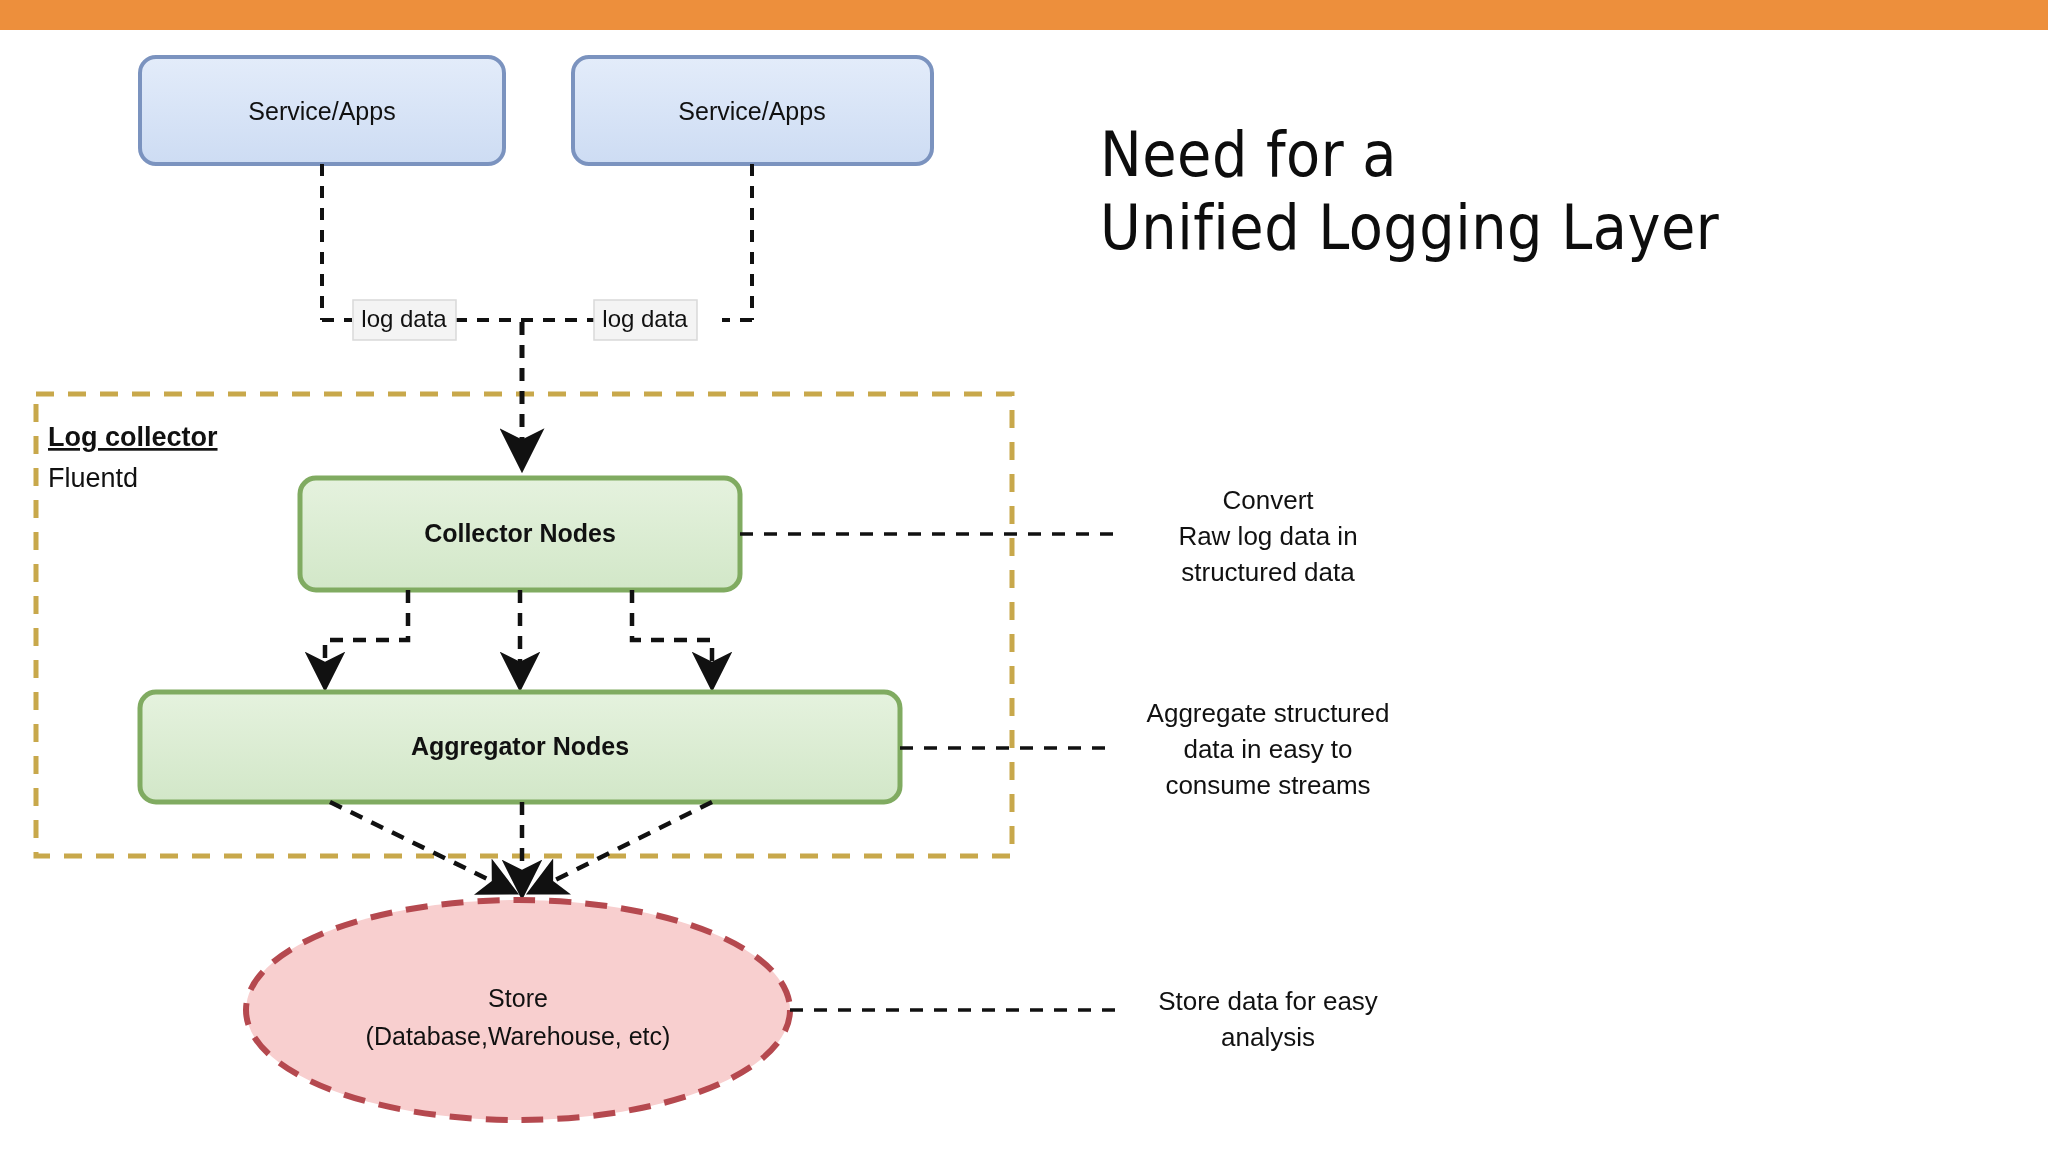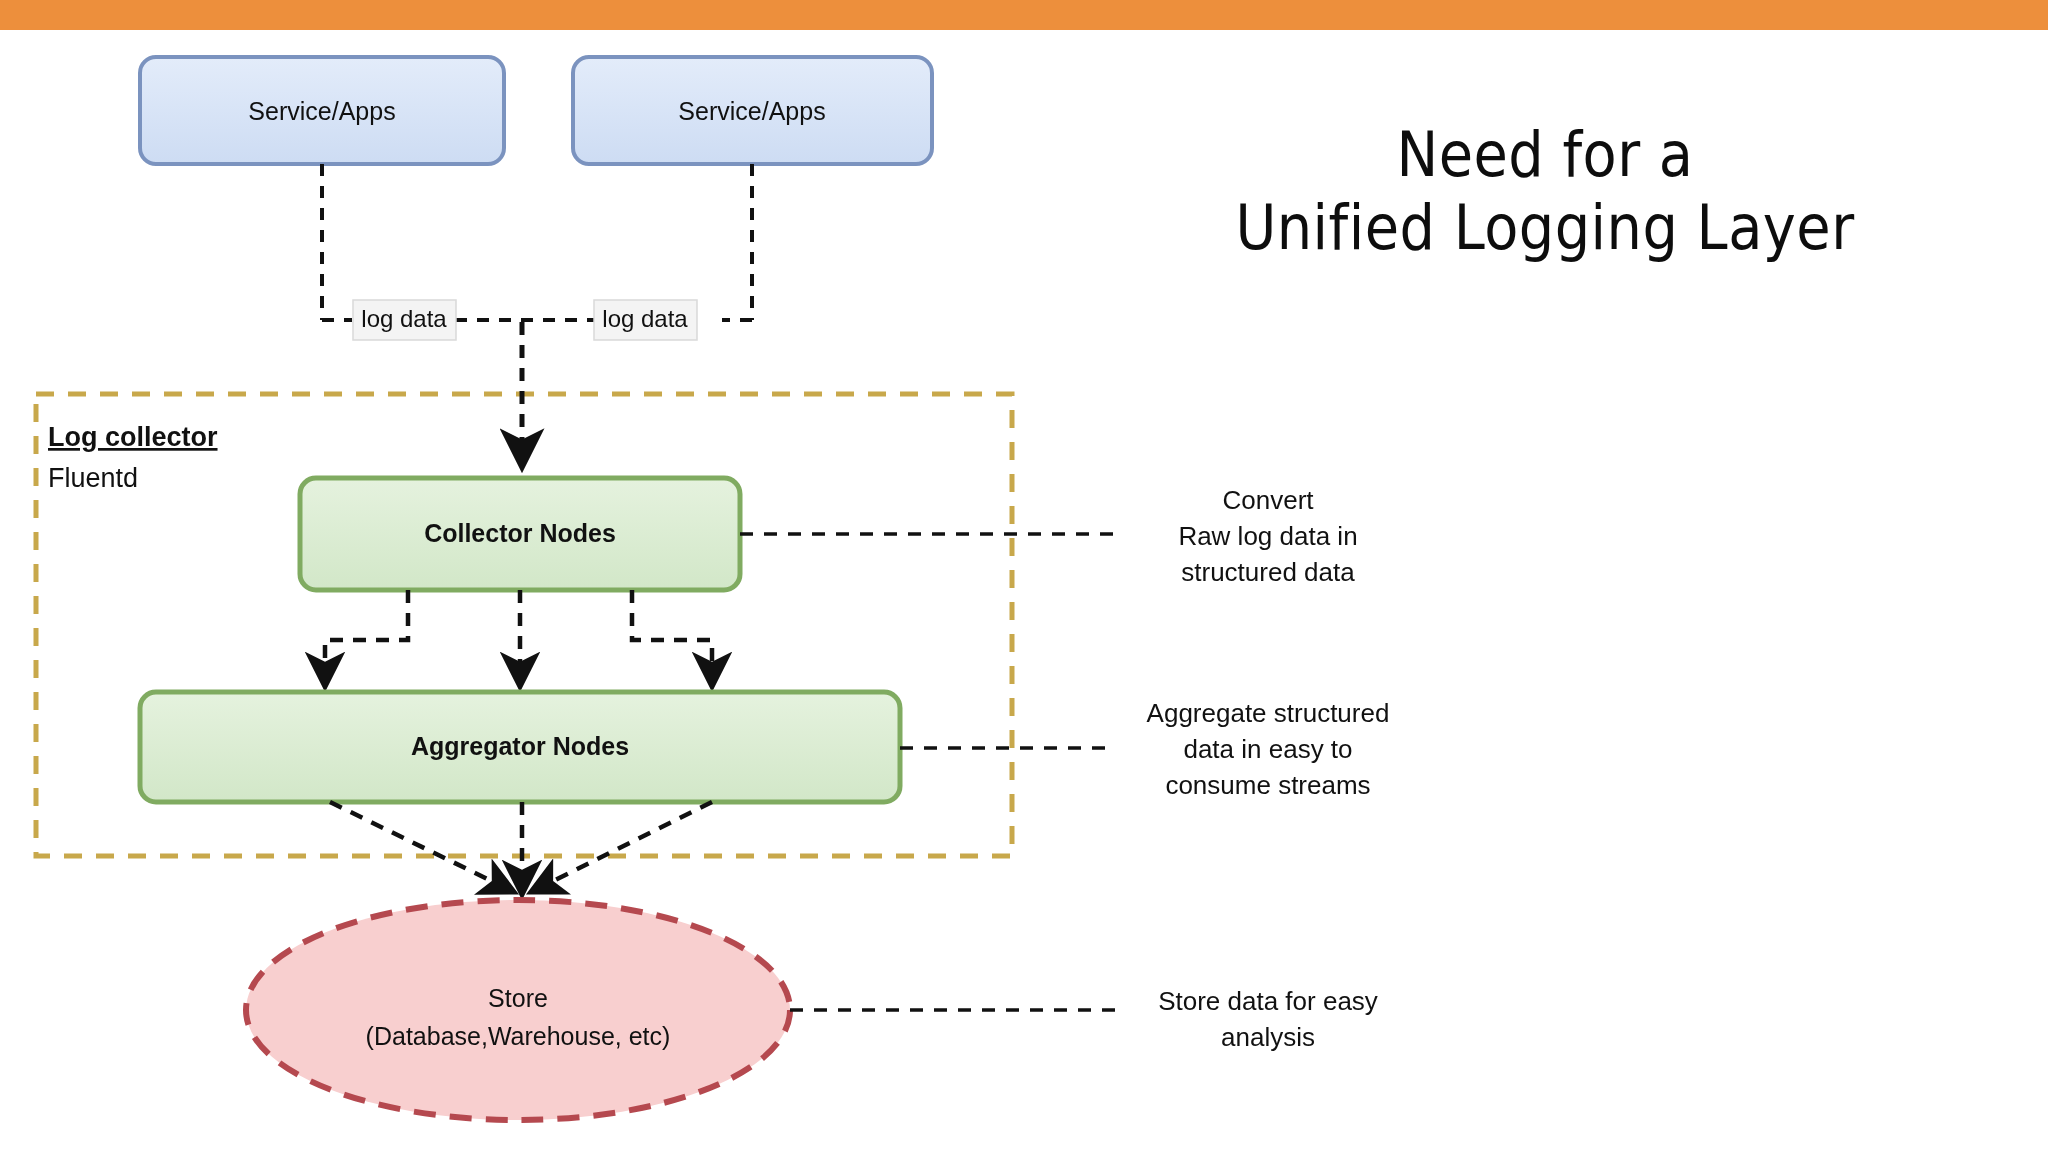--- a/index.html
+++ b/index.html
@@ -22,21 +22,20 @@
     width: 2048px;
     height: 30px;
     background: #ed8f3c;
   }
 
   #slide-title {
     position: absolute;
     left: 1100px;
     top: 118px;
     width: 890px;
-    text-align: center;
     color: #0d0d0d;
     font-family: "DejaVu Sans Condensed", "Liberation Sans Narrow", "Liberation Sans", sans-serif;
     font-size: 62px;
     line-height: 1.18;
     font-weight: 400;
     letter-spacing: 0.5px;
     white-space: pre-line;
   }
 
   #diagram {

